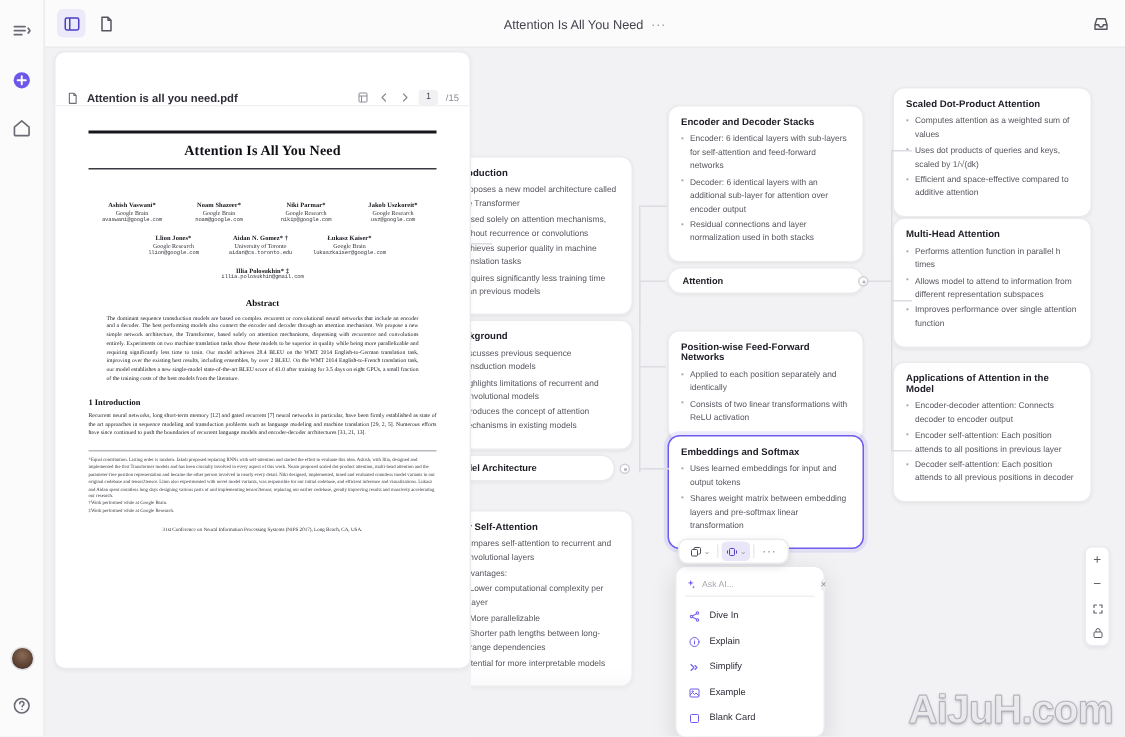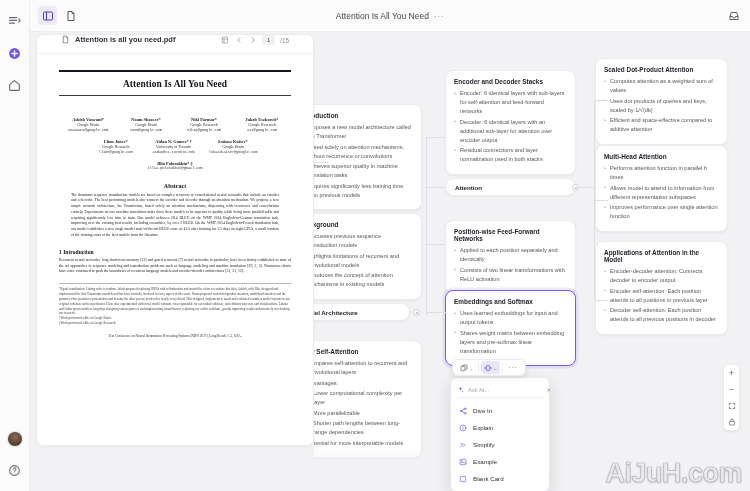--- a/index.html
+++ b/index.html
@@ -56,21 +56,21 @@
   .tb-right { margin-left: auto; padding-right: 10px; display: flex; align-items: center; }
   .tb-right svg { width: 12px; height: 12px; color: #55555f; display:block; cursor:pointer;}
 
   
   .pdf-panel {
     position: absolute; left: 36px; top: 34px; width: 278px; height: 412px;
     background: #ffffff; border-radius: 7px; border: 1px solid #ebebee;
     box-shadow: 0 1px 3px rgba(18,18,30,.05); overflow: hidden; z-index: 20;
   }
   .pdf-head {
-    height: 19px; display: flex; align-items: flex-start; padding: 0 24px;
+    height: 36px; display: flex; align-items: flex-end; padding: 0 7px;
     border-bottom: 1px solid #f0f0f2; gap: 5px;
   }
   .pdf-fileico { color: #6e6e78; display:flex; }
   .pdf-fileico svg { width: 9px; height: 9px; display:block;}
   .pdf-fname { font-size: 7.5px; color: #2e2e38; font-weight: 600; white-space: nowrap; }
   .pdf-ctrls { margin-left: auto; display: flex; align-items: center; gap: 5px; }
   .pdf-ctrls .ci { width: 9px; height: 9px; color: #8b8b95; display:flex; align-items:center; justify-content:center; cursor:pointer;}
   .pdf-ctrls .ci svg { width: 8px; height: 8px; display:block; }
   .pg-box {
     min-width: 13px; height: 10px; background: #f1f1f4; border-radius: 2px;

